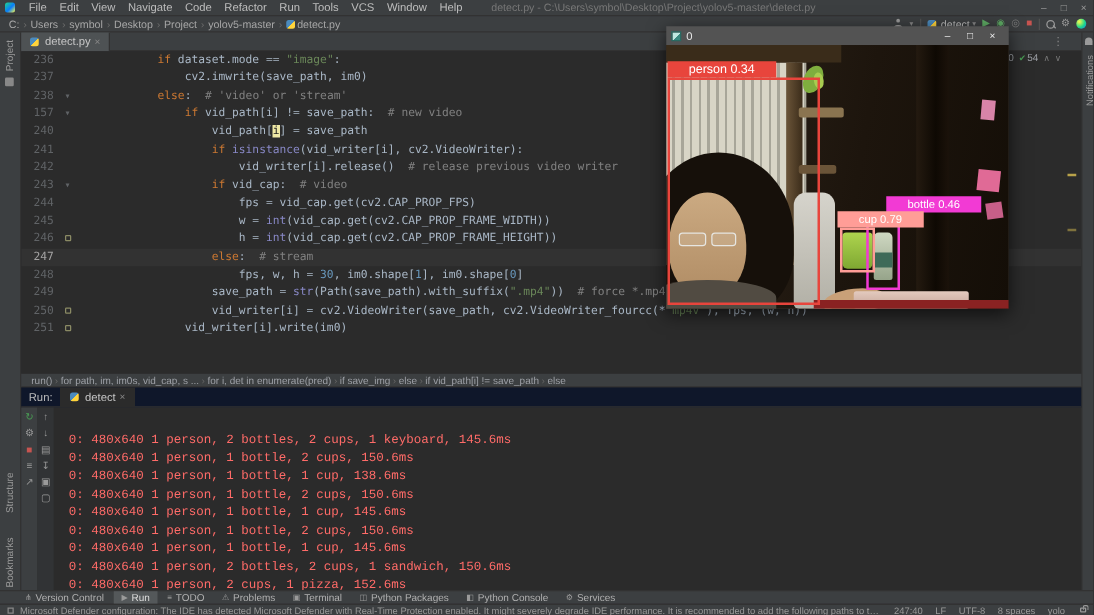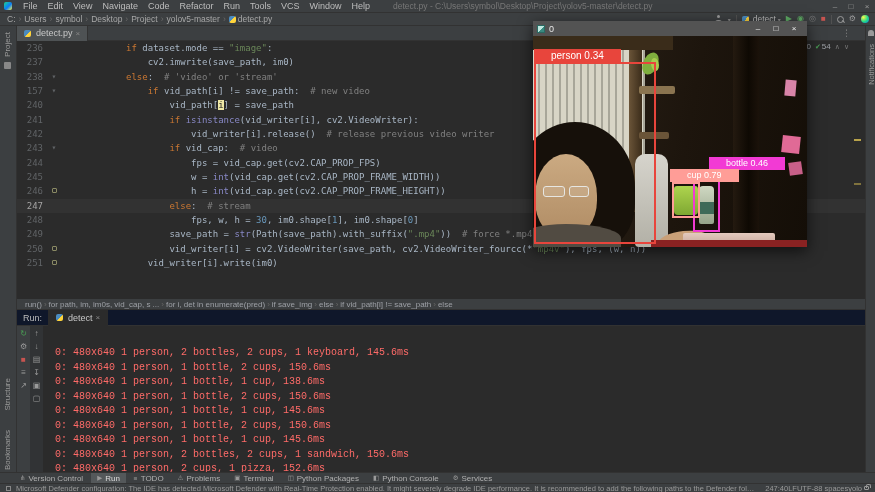--- a/index.html
+++ b/index.html
@@ -101,21 +101,21 @@
   #bottombar{position:absolute;left:0;top:472px;width:875px;height:11px;background:#3c3f41;border-top:1px solid #323232;
              display:flex;align-items:center;font-size:8px;padding-left:14px;gap:2px;}
   .bb-item{display:flex;align-items:center;gap:3px;padding:0 6px;height:11px;color:#b0b0b0;}
   .bb-item.active{background:#54585a;color:#ddd;}
   .bb-ic{font-size:6.5px;color:#9a9a9a;}
   
   #statusbar{position:absolute;left:0;top:483px;width:875px;height:9px;background:#3c3f41;border-top:1px solid #323232;
              display:flex;align-items:center;font-size:7.5px;color:#9a9a9a;padding:0 6px;}
   #status-icon{width:5px;height:5px;border:1px solid #888;margin-right:5px;flex:none;}
   #status-msg{flex:1;white-space:nowrap;overflow:hidden;text-overflow:ellipsis;margin-right:10px;}
-  #status-right-items{display:flex;align-items:center;flex:none;}
+  #status-right-items{display:flex;gap:10px;align-items:center;flex:none;}
   .st-item{white-space:nowrap;}
   .st-lock{width:5px;height:4px;border:1px solid #9a9a9a;border-radius:1px;position:relative;margin-left:2px;}
   .st-lock:before{content:"";position:absolute;left:1px;top:-3px;width:3px;height:3px;border:1px solid #9a9a9a;border-bottom:none;border-radius:2px 2px 0 0;}
   
   #cvwin{position:absolute;left:533px;top:21px;width:274px;height:226px;z-index:10;
          box-shadow:0 4px 14px rgba(0,0,0,.65);background:#535353;}
   #cvtitle{height:15px;display:flex;align-items:center;font-size:9px;color:#e8e8e8;padding:0 4px;}
   .cv-ic{width:8px;height:8px;margin-right:4px;background:linear-gradient(135deg,#bfe8e0 55%,#3a8a80 55%);border:1px solid #2a6a62;}
   #cvtitle .spacer{flex:1;}
   .cvbtn{width:18px;text-align:center;color:#f0f0f0;font-size:8px;}

